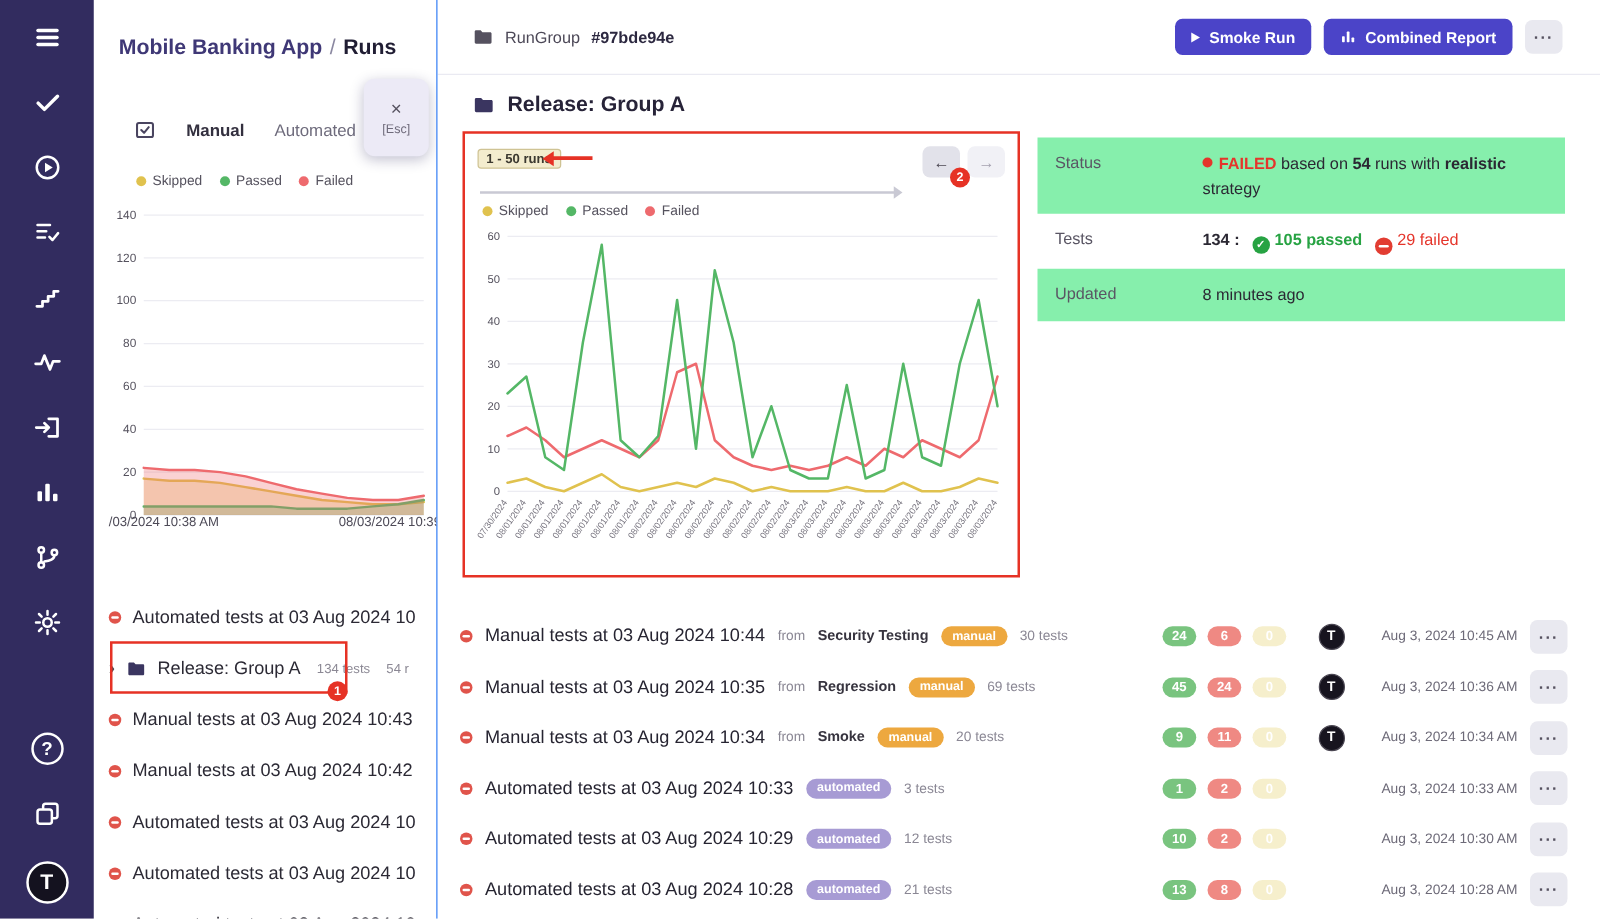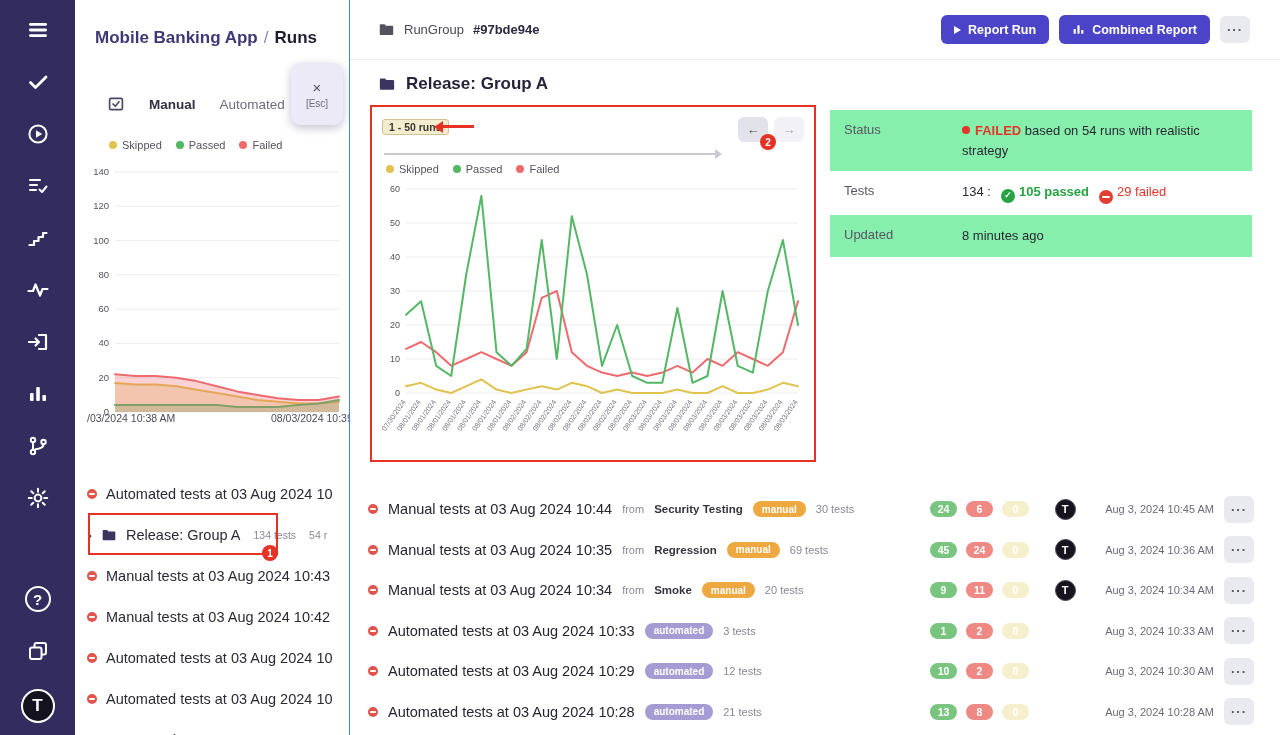--- a/index.html
+++ b/index.html
@@ -79,21 +79,21 @@
 
 .info{position:absolute;left:480px;top:110px;width:422px;font-size:13px}
 .irow{display:flex;padding:11px 14px}
 .irow.alt{background:#86efac}
 .ilabel{width:118px;color:#5a5664;flex:none;padding-top:1px}
 .ival{flex:1;line-height:1.5;color:#2b2833}
 .sdot{display:inline-block;width:8px;height:8px;border-radius:50%;background:#e5352b;margin-right:5px;vertical-align:1px}
 .red-b{color:#e5352b;font-weight:bold}
 .grn-b{color:#27a343;font-weight:bold}
 .red-t{color:#e5352b}
-.b{font-weight:normal}
+.b{font-weight:bold}
 .icirc{display:inline-flex;width:14px;height:14px;border-radius:50%;align-items:center;justify-content:center;
   vertical-align:-2px;margin:0 4px 0 10px;position:relative}
 .icirc.g{background:#27a343;color:#fff;font-size:9px;font-weight:bold}
 .icirc.r{background:#e23d32}
 .icirc.r::after{content:"";width:8px;height:2px;background:#fff;border-radius:1px}
 
 .mruns{position:absolute;left:18px;top:489px;width:886px}
 .mrun{height:40.5px;display:flex;align-items:center;gap:10px;cursor:pointer}
 .mtitle{font-size:14.5px;color:#262431;white-space:nowrap}
 .from{font-size:11px;color:#8a8794}
@@ -309,21 +309,21 @@
   <main class="main">
     <header class="topbar">
       <svg width="17" height="17" viewBox="0 0 24 24">
           <path fill="#55515f" d="M2.5 6c0-.8.7-1.5 1.5-1.5h5.2l2 2.2H20c.8 0 1.5.7 1.5 1.5v10c0 .8-.7 1.5-1.5 1.5H4c-.8 0-1.5-.7-1.5-1.5z"></path>
         </svg>
       <span class="tb-label">RunGroup</span>
       <span class="tb-id">#97bde94e</span>
       <span class="tb-actions">
         <button class="btn">
             <span class="play-tri"></span>
-            <span>Report Run</span>
+            <span>Smoke Run</span>
           </button>
         <button class="btn">
           <svg width="13" height="13" viewBox="0 0 24 24" fill="#fff">
               <rect x="3" y="11" width="4" height="9" rx="1"></rect>
               <rect x="10" y="4" width="4" height="16" rx="1"></rect>
               <rect x="17" y="13" width="4" height="7" rx="1"></rect>
             </svg>
           <span>Combined Report</span>
         </button>
         <button class="btn-more">···</button>

